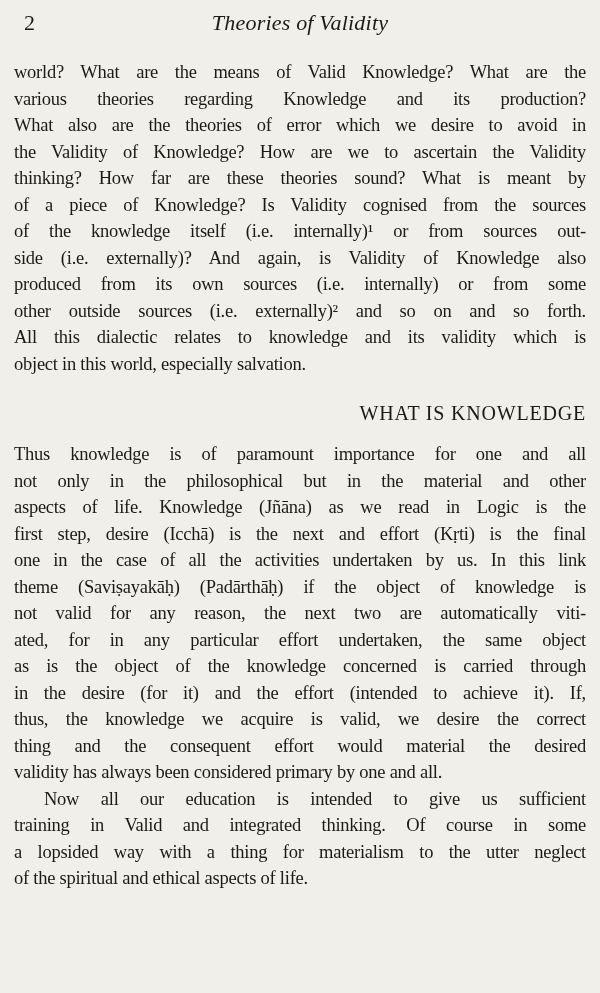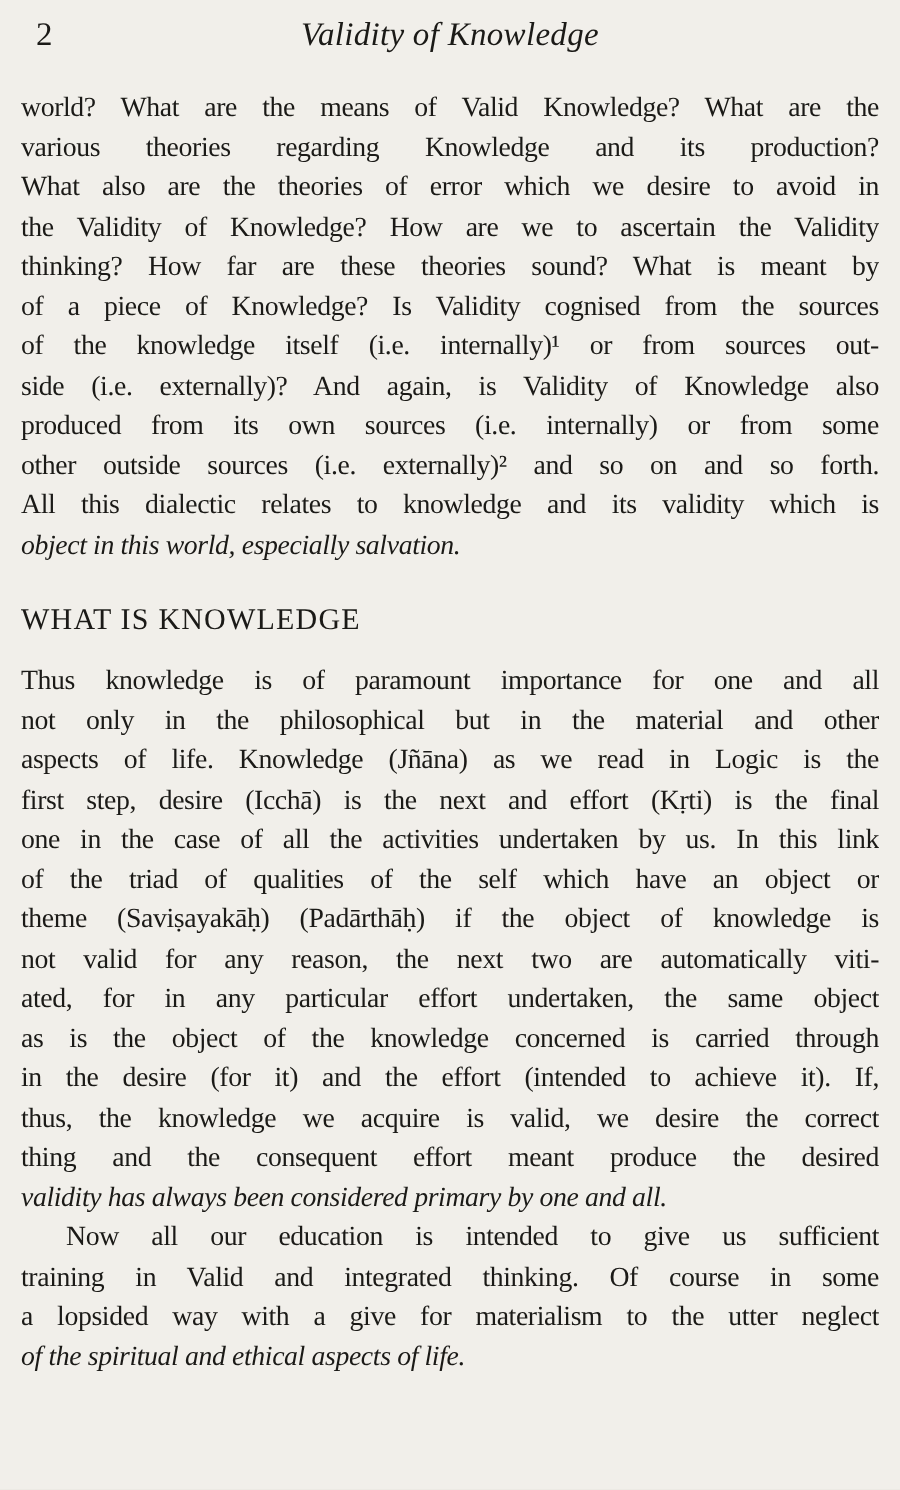--- a/index.html
+++ b/index.html
@@ -42,38 +42,38 @@
   .para { margin: 0; }
   .para-first { margin-top: 15px; }
   .line {
     height: 26.5px;
     line-height: 26.5px;
     text-align: justify;
     text-align-last: justify;
     white-space: normal;
     overflow: hidden;
   }
-  .para .line:last-child { text-align-last: left; font-style: italic; }
+  .para .line:last-child { text-align-last: left; }
   .para.indent-first .line:first-child { text-indent: 30px; }
   .section-heading {
-    text-align: left;
+    text-align: right;
     font-size: 20px;
     letter-spacing: 0.8px;
     margin: 25px 0 16px 0;
     font-weight: 400;
   }
 </style>
 </head>
 <body>
 
 <div class="page">
 
   <div class="running-head">
     <span class="page-number">2</span>
-    <span class="running-title">Validity of Knowledge</span>
+    <span class="running-title">Theories of Validity</span>
   </div>
 
   <div class="body-text">
 
     <div class="para para-first">
         <div class="line">world? What are the means of Valid Knowledge? What are the</div>
         <div class="line">various theories regarding Knowledge and its production?</div>
         <div class="line">What also are the theories of error which we desire to avoid in</div>
         <div class="line">the Validity of Knowledge? How are we to ascertain the Validity</div>
         <div class="line">thinking? How far are these theories sound? What is meant by</div>
@@ -87,32 +87,31 @@
       </div>
 
     <h2 class="section-heading">WHAT IS KNOWLEDGE</h2>
 
     <div class="para">
         <div class="line">Thus knowledge is of paramount importance for one and all</div>
         <div class="line">not only in the philosophical but in the material and other</div>
         <div class="line">aspects of life. Knowledge (Jñāna) as we read in Logic is the</div>
         <div class="line">first step, desire (Icchā) is the next and effort (Kṛti) is the final</div>
         <div class="line">one in the case of all the activities undertaken by us. In this link</div>
-        <div class="line">of the triad of qualities of the self which have an object or</div>
         <div class="line">theme (Saviṣayakāḥ) (Padārthāḥ) if the object of knowledge is</div>
         <div class="line">not valid for any reason, the next two are automatically viti-</div>
         <div class="line">ated, for in any particular effort undertaken, the same object</div>
         <div class="line">as is the object of the knowledge concerned is carried through</div>
         <div class="line">in the desire (for it) and the effort (intended to achieve it). If,</div>
         <div class="line">thus, the knowledge we acquire is valid, we desire the correct</div>
-        <div class="line">thing and the consequent effort meant produce the desired</div>
+        <div class="line">thing and the consequent effort would material the desired</div>
         <div class="line">validity has always been considered primary by one and all.</div>
       </div>
 
     <div class="para indent-first">
         <div class="line">Now all our education is intended to give us sufficient</div>
         <div class="line">training in Valid and integrated thinking. Of course in some</div>
-        <div class="line">a lopsided way with a give for materialism to the utter neglect</div>
+        <div class="line">a lopsided way with a thing for materialism to the utter neglect</div>
         <div class="line">of the spiritual and ethical aspects of life.</div>
       </div>
 
   </div>
 </div>
 
 </body></html>

